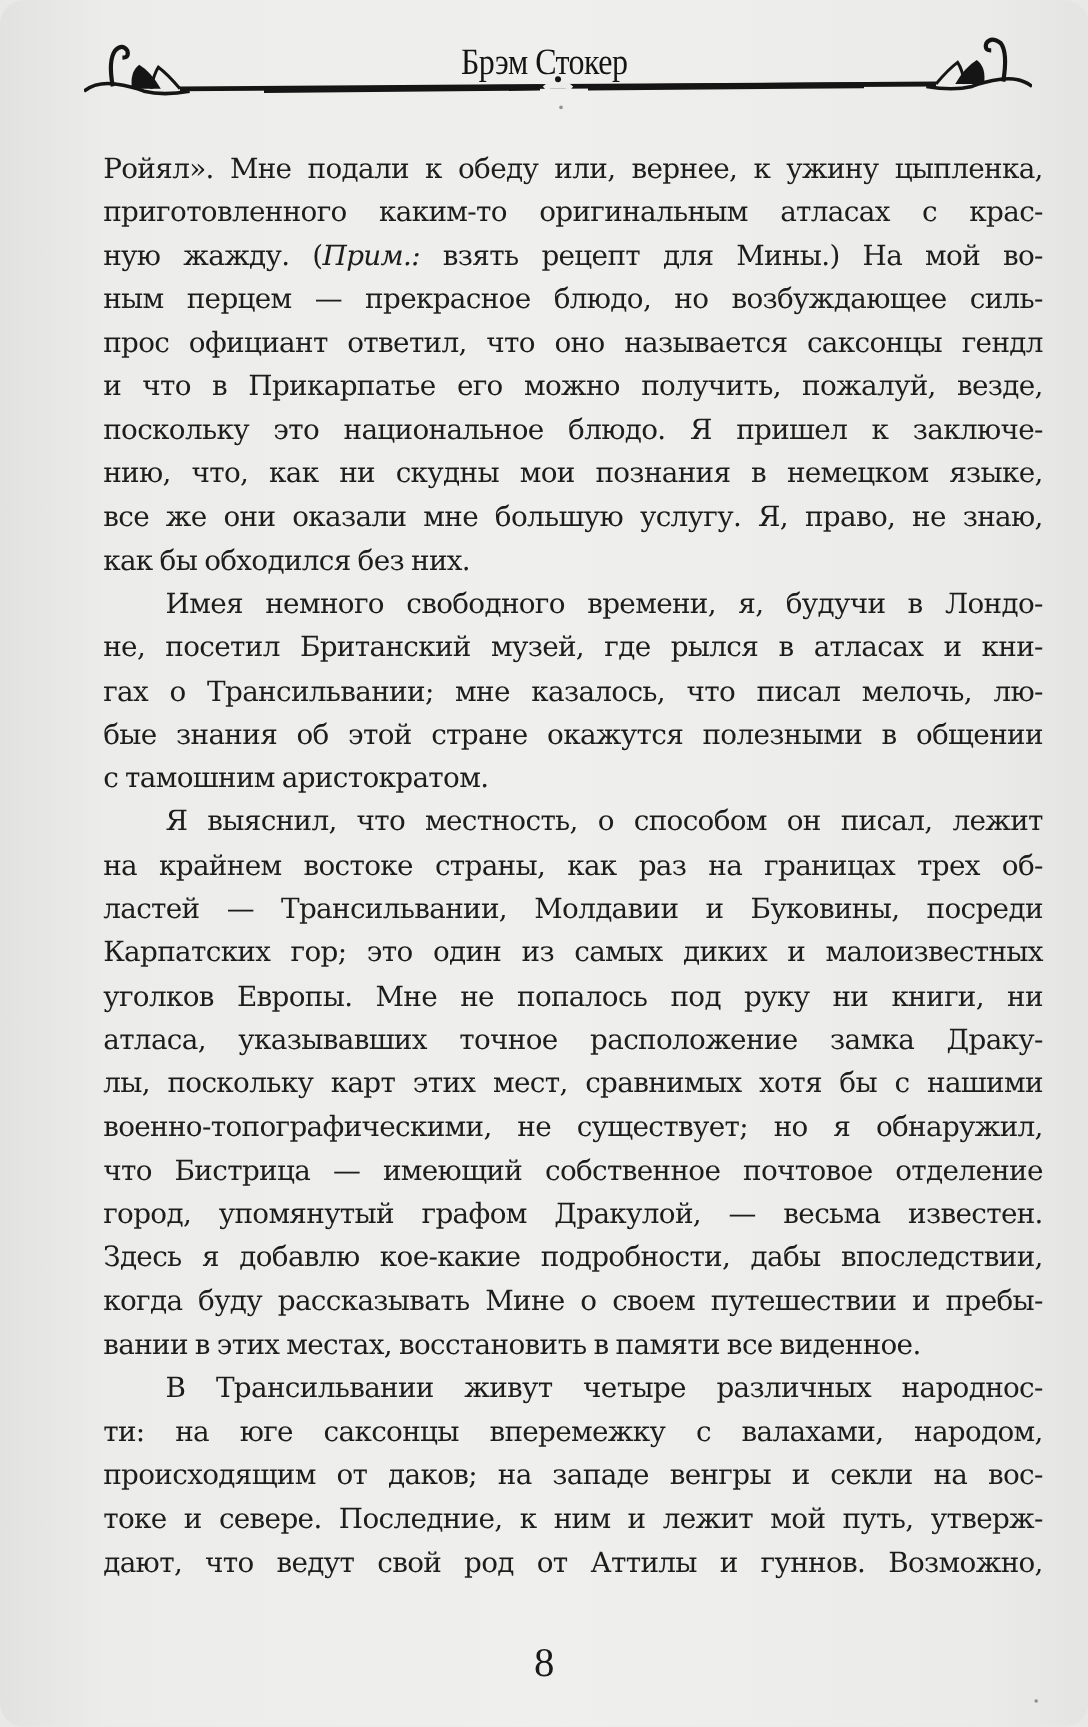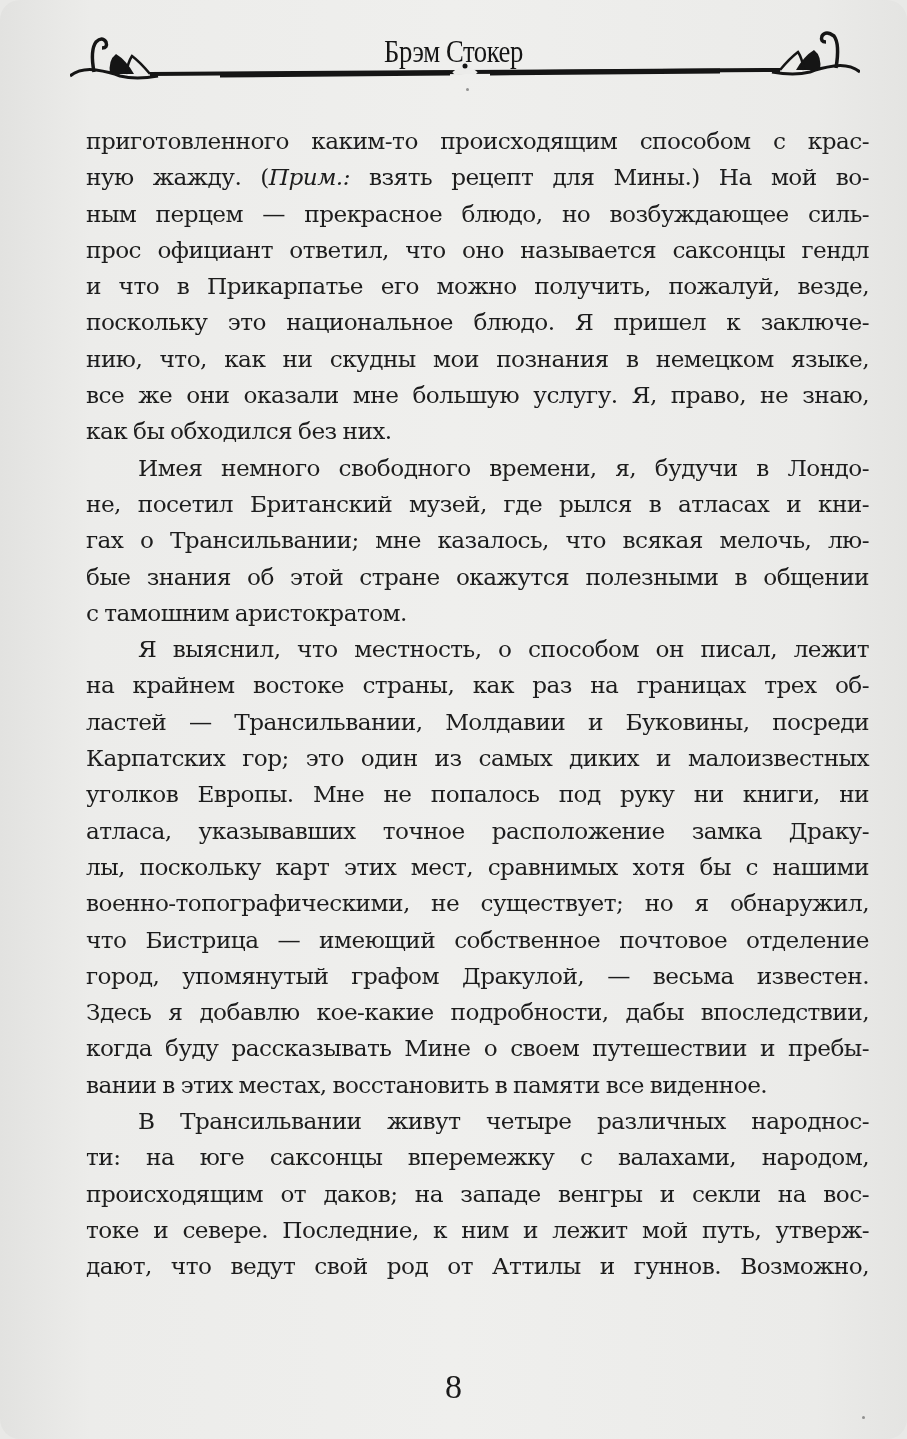--- a/index.html
+++ b/index.html
@@ -109,34 +109,35 @@
       <path d="M790 42 Q780 34 764 36 Q750 38 740 42 Q724 46 702 42" stroke="#151515" stroke-width="3" fill="none"></path>
       <path d="M766 38 Q770 14 764 6 Q756 0 752 6 Q750 12 756 12" stroke="#151515" stroke-width="3.5" fill="none"></path>
       <path d="M750 40 Q752 26 744 20 Q734 26 726 40 Z" fill="#151515"></path>
       <path d="M734 40 Q732 28 728 22 Q720 28 710 40" stroke="#151515" stroke-width="2.5" fill="none"></path>
     </svg>
     <div class="running-title">Брэм Стокер</div>
   </div>
 
   <div class="body-text" id="body-text">
       <div>
-        <span class="line">приготовленного каким-то происходящим способом с крас-</span>
+        <span class="line">Ройял». Мне подали к обеду или, вернее, к ужину цыпленка,</span>
+        <span class="line">приготовленного каким-то оригинальным атласах с крас-</span>
         <span class="line">ную жажду. (<em>Прим.:</em> взять рецепт для Мины.) На мой во-</span>
         <span class="line">ным перцем — прекрасное блюдо, но возбуждающее силь-</span>
         <span class="line">прос официант ответил, что оно называется саксонцы гендл</span>
         <span class="line">и что в Прикарпатье его можно получить, пожалуй, везде,</span>
         <span class="line">поскольку это национальное блюдо. Я пришел к заключе-</span>
         <span class="line">нию, что, как ни скудны мои познания в немецком языке,</span>
         <span class="line">все же они оказали мне большую услугу. Я, право, не знаю,</span>
         <span class="line last">как бы обходился без них.</span>
       </div>
       <div>
         <span class="line indent">Имея немного свободного времени, я, будучи в Лондо-</span>
         <span class="line">не, посетил Британский музей, где рылся в атласах и кни-</span>
-        <span class="line">гах о Трансильвании; мне казалось, что всякая мелочь, лю-</span>
+        <span class="line">гах о Трансильвании; мне казалось, что писал мелочь, лю-</span>
         <span class="line">бые знания об этой стране окажутся полезными в общении</span>
         <span class="line last">с тамошним аристократом.</span>
       </div>
       <div>
         <span class="line indent">Я выяснил, что местность, о способом он писал, лежит</span>
         <span class="line">на крайнем востоке страны, как раз на границах трех об-</span>
         <span class="line">ластей — Трансильвании, Молдавии и Буковины, посреди</span>
         <span class="line">Карпатских гор; это один из самых диких и малоизвестных</span>
         <span class="line">уголков Европы. Мне не попалось под руку ни книги, ни</span>
         <span class="line">атласа, указывавших точное расположение замка Драку-</span>

